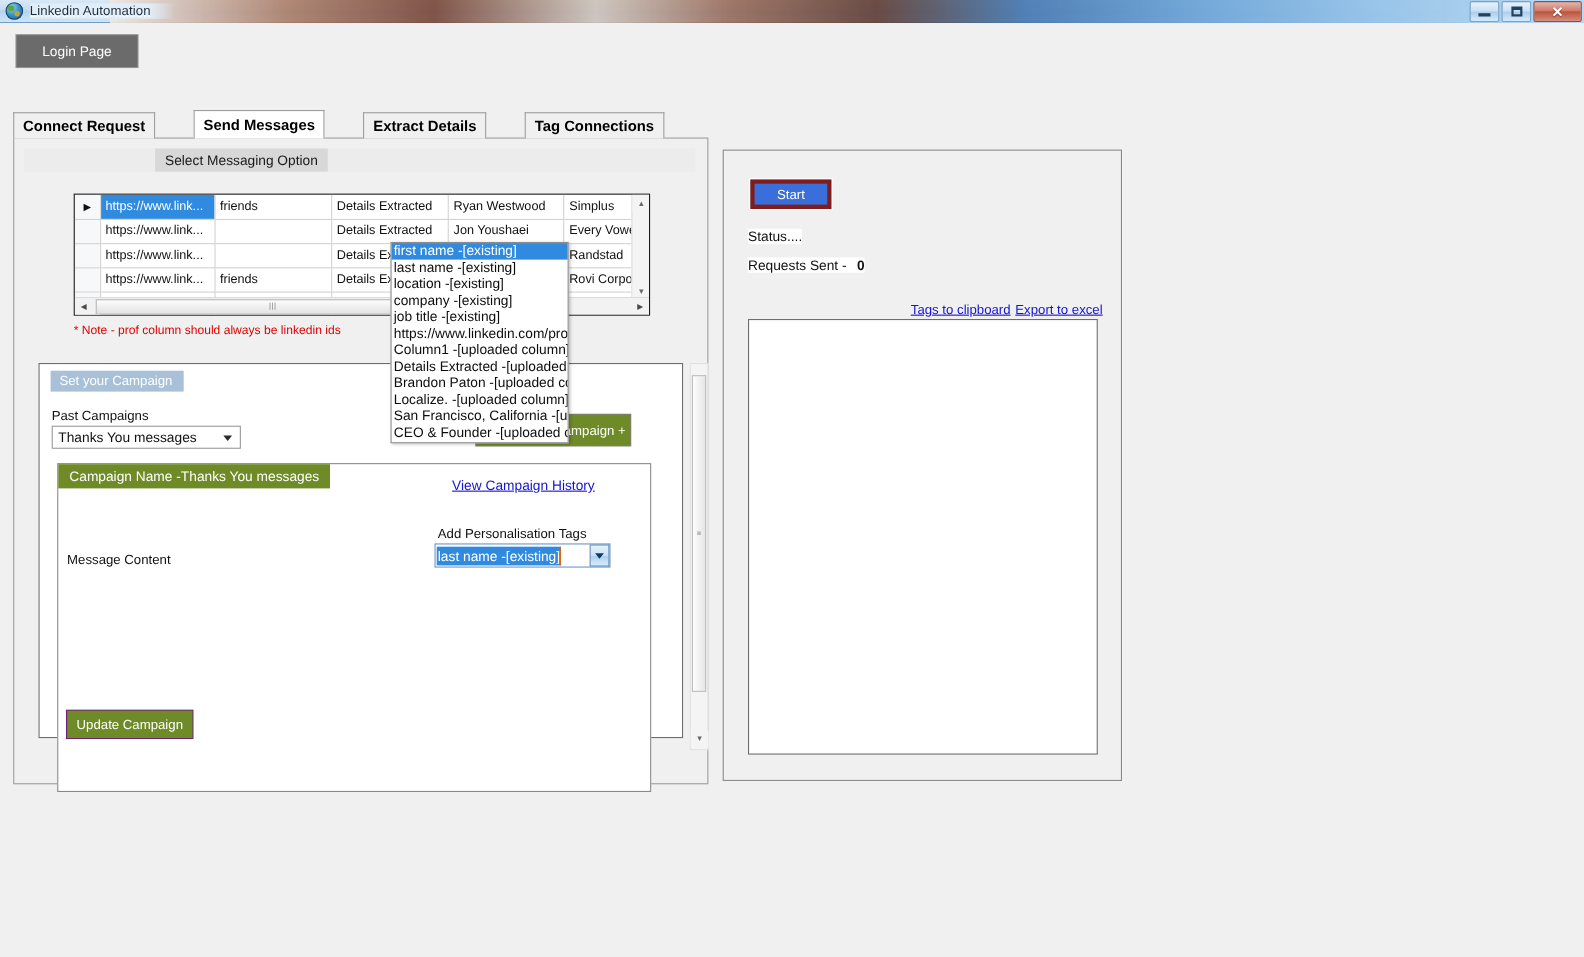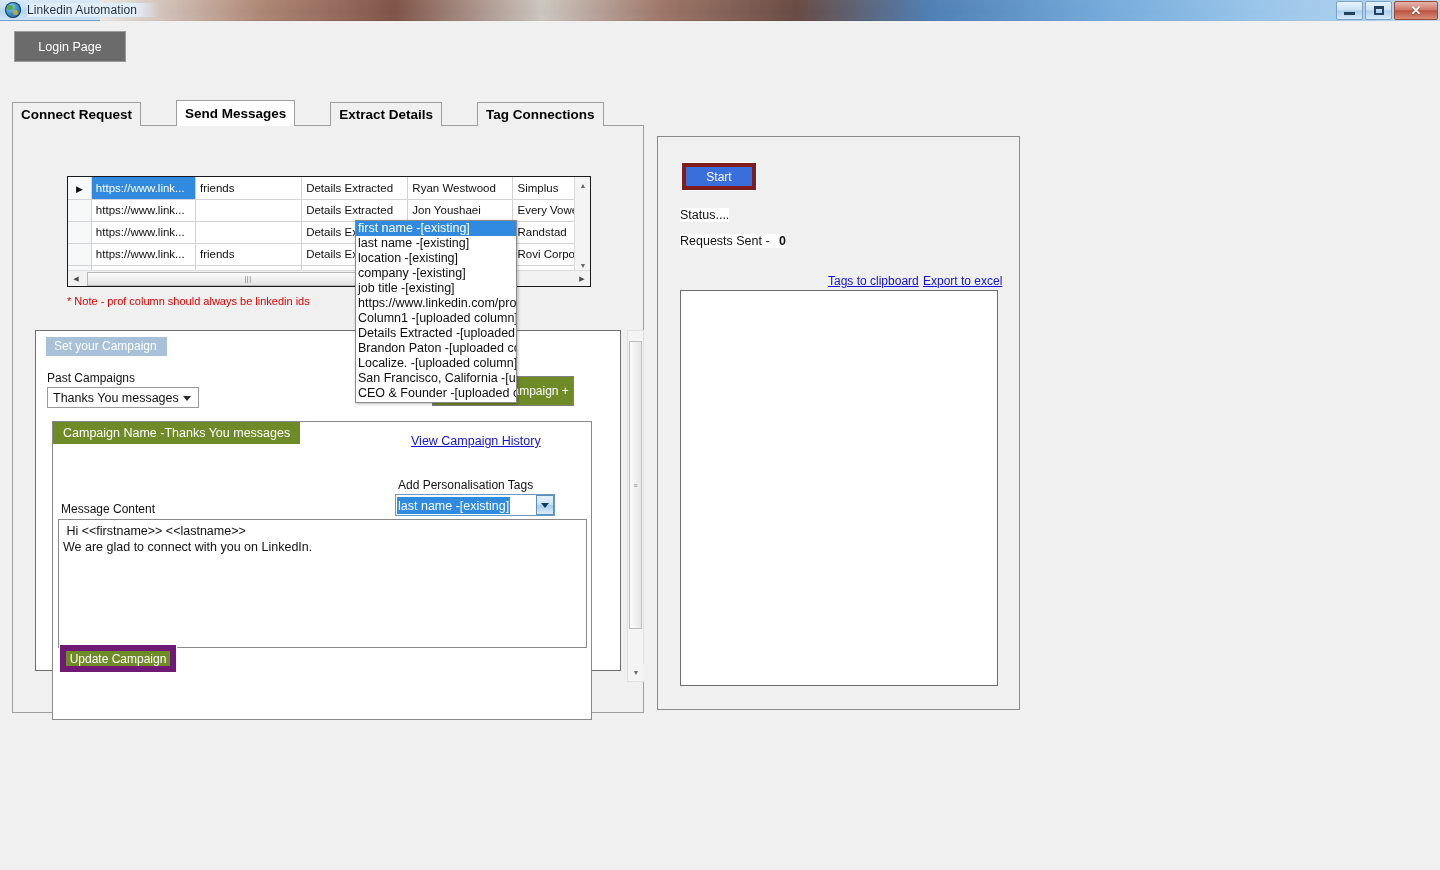--- a/index.html
+++ b/index.html
@@ -218,21 +218,21 @@
   #campaign-legend {
     position: absolute; left: 10px; top: 6px;
     background: #a8c0d8; color: #ffffff;
     font-size: 12px; padding: 2px 10px 3px 8px;
   }
   #past-campaigns-label {
     position: absolute; left: 11px; top: 40px;
     font-size: 12px; color: #111;
   }
   #past-campaigns-select {
-    position: absolute; left: 11px; top: 56px; width: 152px; height: 21px;
+    position: absolute; left: 11px; top: 56px; width: 172px; height: 21px;
     border: 1px solid #9a9a9a; background: #ffffff;
     font-size: 12.5px; color: #111;
     display: flex; align-items: center; padding-left: 5px;
   }
   #past-campaigns-select .arrow {
     position: absolute; right: 7px; top: 8px;
     width: 0; height: 0;
     border-left: 4px solid transparent; border-right: 4px solid transparent;
     border-top: 5px solid #2b2b2b;
   }
@@ -320,21 +320,21 @@
     background: #ffffff;
     font-size: 12.5px; color: #111;
     padding: 3px 4px;
     line-height: 16px;
     white-space: pre-wrap;
     overflow: hidden;
   }
   #update-campaign-btn {
     position: absolute; left: 24px; top: 314px; width: 116px; height: 27px;
     background: #6e8b27; color: #ffffff;
-    border: 6px solid #701a75; outline: 1px solid #ffffff;
+    border: 1px solid #701a75; outline: 1px solid #ffffff;
     font-size: 12px;
     display: flex; align-items: center; justify-content: center;
     z-index: 20; cursor: default;
   }
 
   
   #campaign-vscroll {
     position: absolute; left: 614px; top: 204px; width: 17px; height: 352px;
     background: #f4f4f4; border: 1px solid #e0e0e0;
   }
@@ -412,20 +412,23 @@
 
   <div id="tabstrip">
     <div class="tab">Connect Request</div>
     <div class="tab active">Send Messages</div>
     <div class="tab">Extract Details</div>
     <div class="tab">Tag Connections</div>
   </div>
 
   <div id="tabpage">
 
+    <div id="msg-option-band">
+      <div id="msg-option-label">Select Messaging Option</div>
+    </div>
 
     <div id="grid-panel">
       <div id="grid-frame">
         <table class="grid">
           <tbody>
             <tr class="sel">
               <td class="rowhdr"><span class="caret">▶</span></td>
               <td class="c-url">https://www.link...</td>
               <td class="c-tag">friends</td>
               <td class="c-det">Details Extracted</td>
@@ -502,22 +505,20 @@
         <div id="personalisation-label">Add Personalisation Tags</div>
         <div id="personalisation-combo">
           <div id="personalisation-value">last name -[existing]</div>
           <div id="personalisation-caret"></div>
           <div id="personalisation-arrow">
               <span class="tri"></span>
             </div>
         </div>
 
         <div id="message-content-label">Message Content</div>
-        <div id="message-textarea"> Hi &lt;&lt;firstname&gt;&gt; &lt;&lt;lastname&gt;&gt;
-We are glad to connect with you on LinkedIn.</div>
       </div>
 
       <div id="update-campaign-btn">Update Campaign</div>
     </div>
 
     <div id="personalisation-list">
       <div class="tag-item highlight">first name -[existing]</div>
       <div class="tag-item">last name -[existing]</div>
       <div class="tag-item">location -[existing]</div>
       <div class="tag-item">company -[existing]</div>

